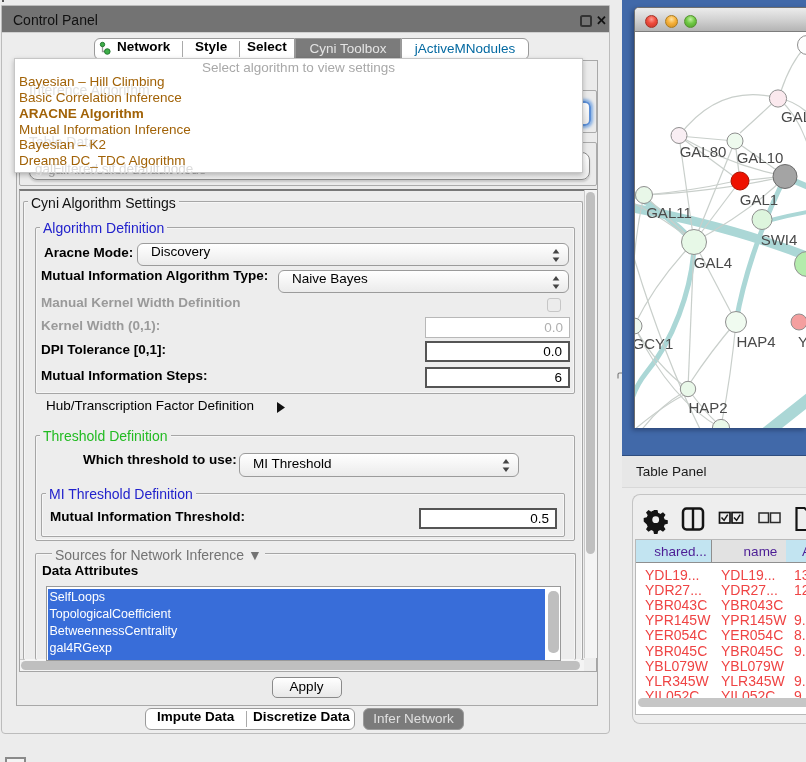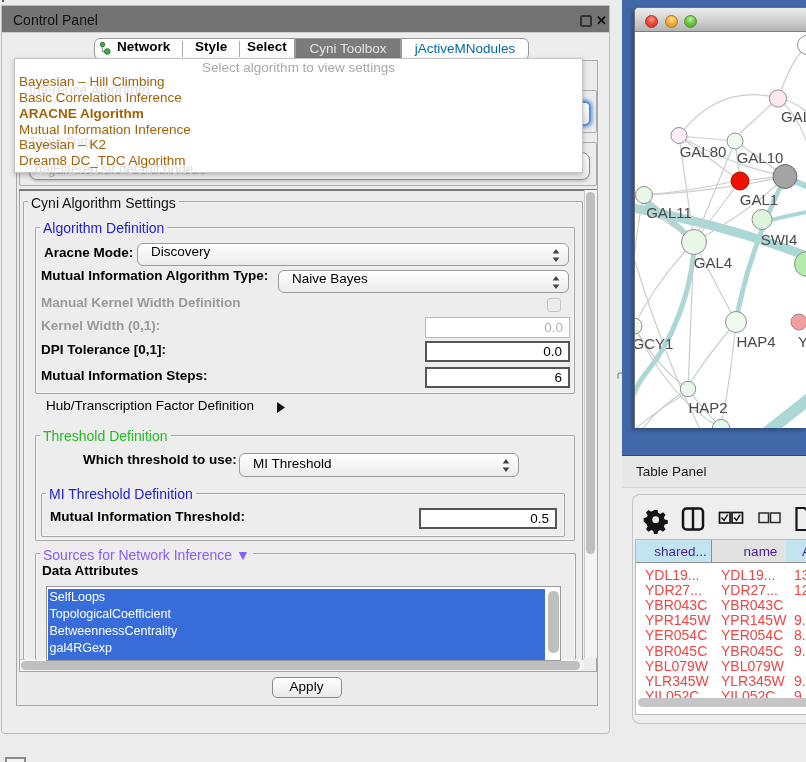--- a/index.html
+++ b/index.html
@@ -285,36 +285,43 @@
           </svg>
       </div>
       <div class="group" style="left:5px;top:57px;width:522px;height:42px;">
         <div class="gtitle" style="left:4px;color:#2222cc;">MI Threshold Definition</div>
         <div class="lbl" style="left:8px;top:15px;">Mutual Information Threshold:</div>
         <div class="abs field" style="left:377px;top:14.5px;width:138px;height:21px;border:2px solid #555;color:#000;line-height:17px;padding-right:6px;">0.5</div>
       </div>
     </div>
 
     <div class="group" style="left:18px;top:492px;width:539px;height:106px;border-bottom:none;">
-      <div class="gtitle" style="left:4px;color:#8b5cf6;">Sources for Network Inference ▼</div>
+      <div class="gtitle" style="left:16px;color:#737373;">Sources for Network Inference ▼</div>
       <div class="lbl" style="left:6px;top:8.5px;">Data Attributes</div>
       <div class="abs" style="left:10px;top:32px;width:513px;height:73px;border:1px solid #999;background:#fff;overflow:hidden;">
         <div class="abs" style="left:1px;top:1.5px;width:497px;height:71px;background:#386dd9;"></div>
         <div class="abs" style="left:2.5px;top:2px;font-size:12.5px;color:#fff;line-height:16px;">SelfLoops</div>
         <div class="abs" style="left:2.5px;top:19px;font-size:12.5px;color:#fff;line-height:16px;">TopologicalCoefficient</div>
         <div class="abs" style="left:2.5px;top:36px;font-size:12.5px;color:#fff;line-height:16px;">BetweennessCentrality</div>
         <div class="abs" style="left:2.5px;top:53px;font-size:12.5px;color:#fff;line-height:16px;">gal4RGexp</div>
         <div class="thumbv" style="left:501px;top:4px;width:11px;height:62px;"></div>
       </div>
     </div>
   </div>
 
   <div class="abs" style="left:269.5px;top:671px;width:68px;height:19px;border:1px solid #8a8a8a;border-radius:5px;
     background:linear-gradient(#fff,#e8e8e8);font-size:13.5px;text-align:center;line-height:17px;">Apply</div>
 
+  <div class="abs tabbar" style="left:0;top:702px;width:608px;height:22px;">
+    <div class="tab" style="left:143px;width:210px;border-radius:6px;line-height:22px;"></div>
+    <div class="abs" style="left:155px;top:1px;font-size:13.5px;font-weight:bold;">Impute Data</div>
+    <div class="abs" style="left:251px;top:1px;font-size:13.5px;font-weight:bold;">Discretize Data</div>
+    <div class="sep" style="left:243.5px;"></div>
+    <div class="tab" style="left:361px;width:101px;background:#7b7b7b;color:#e0e0e0;border-radius:6px;line-height:19px;font-weight:normal;">Infer Network</div>
+  </div>
 
   <div id="overlay" class="abs">
     <div class="hd">Select algorithm to view settings</div>
     <div class="gh" style="left:14px;top:23px;color:#e2e2e2;">Inference Algorithm</div>
     <div class="gh" style="left:14px;top:75px;color:#e2e2e2;">Table Data</div>
     <div class="gh" style="left:20px;top:102px;color:#dcdcdc;font-size:13.5px;">galFiltered.sif default node</div>
     <div class="it" style="top:15px;">Bayesian – Hill Climbing</div>
     <div class="it" style="top:31px;">Basic Correlation Inference</div>
     <div class="it" style="top:47px;font-weight:bold;">ARACNE Algorithm</div>
     <div class="it" style="top:63px;">Mutual Information Inference</div>

